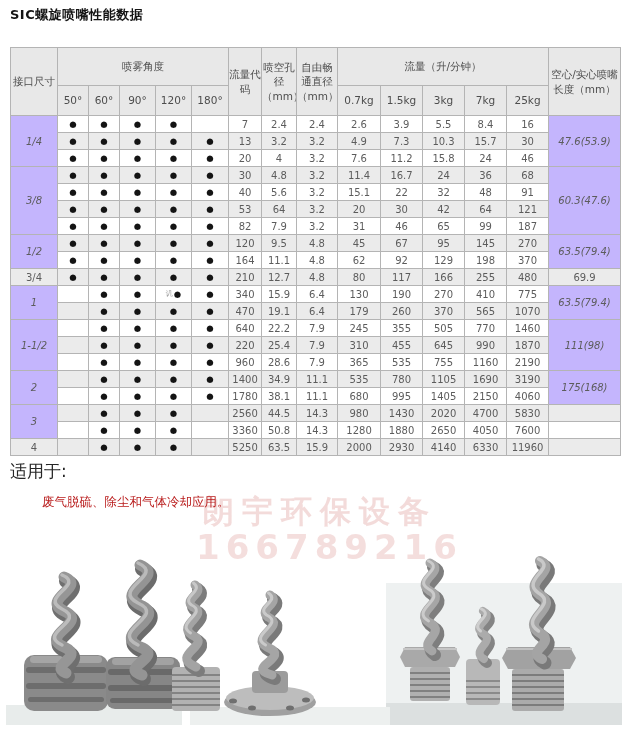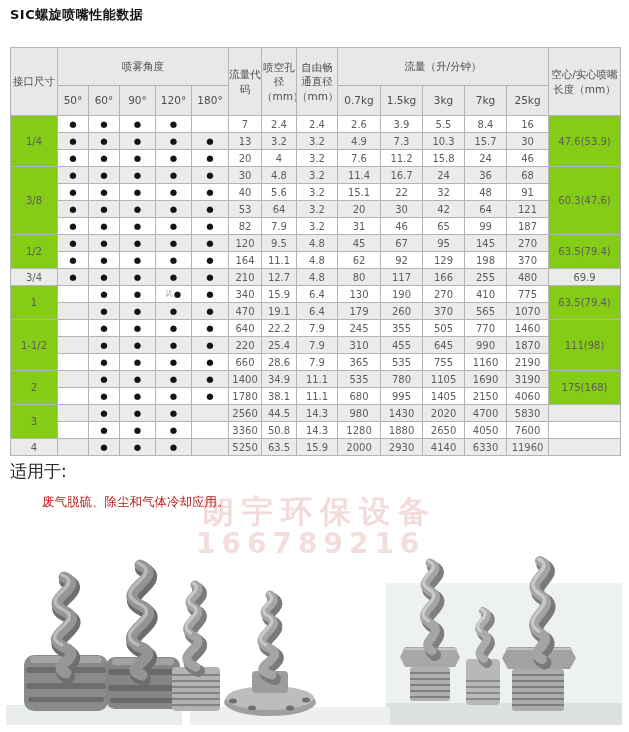--- a/index.html
+++ b/index.html
@@ -19,31 +19,31 @@
     border:1px solid #b4b4b4;text-align:center;vertical-align:middle;
     padding:0;font-weight:normal;overflow:hidden;
   }
   table.spec thead th{
     background:#e8e8e8;font-size:10.5px;color:#4d4d4d;line-height:1.35;
   }
   table.spec thead tr.h1 th{height:37px;}
   table.spec thead tr.h2 th{height:29px;}
   table.spec tbody td{font-size:10px;color:#5c5c5c;height:15px;line-height:15px;}
   table.spec tbody tr:nth-child(even){background:#ebebeb;}
-  table.spec tbody td.merged{background:#84cc16;}
+  table.spec tbody td.merged{background:#c4b5fd;font-style:italic;}
   .dot{font-size:8.5px;color:#141414;line-height:15px;}
   .wm-mark{font-size:7px;color:#9a9a9a;margin-right:1px;vertical-align:1px;}
   .note-label{position:absolute;left:10px;top:460px;font-size:17px;color:#262626;z-index:3;}
   .note-text{position:absolute;left:42px;top:494px;font-size:12.5px;color:#b91c1c;z-index:3;}
   .wm-line1{
     position:absolute;left:203px;top:491px;font-size:31px;font-weight:bold;
     color:rgba(221,152,150,0.35);letter-spacing:8px;white-space:nowrap;z-index:1;
   }
   .wm-line2{
-    position:absolute;left:196px;top:527px;font-size:28px;font-weight:bold;
+    position:absolute;left:196px;top:527px;font-size:34px;font-weight:bold;
     color:rgba(221,152,150,0.32);letter-spacing:6px;white-space:nowrap;z-index:1;
   }
   svg.photos{position:absolute;left:0;top:555px;z-index:2;}
 </style>
 </head>
 <body>
 
 <div class="page-title">SIC螺旋喷嘴性能数据</div>
 
 <table class="spec">
@@ -309,21 +309,21 @@
         <td>645</td>
         <td>990</td>
         <td>1870</td>
       </tr>
       <tr>
         <td></td>
         <td><span class="dot">●</span></td>
         <td><span class="dot">●</span></td>
         <td><span class="dot">●</span></td>
         <td><span class="dot">●</span></td>
-        <td>660</td>
+        <td>960</td>
         <td>28.6</td>
         <td>7.9</td>
         <td>365</td>
         <td>535</td>
         <td>755</td>
         <td>1160</td>
         <td>2190</td>
       </tr>
       <tr>
         <td rowspan="2" class="merged">2</td>

